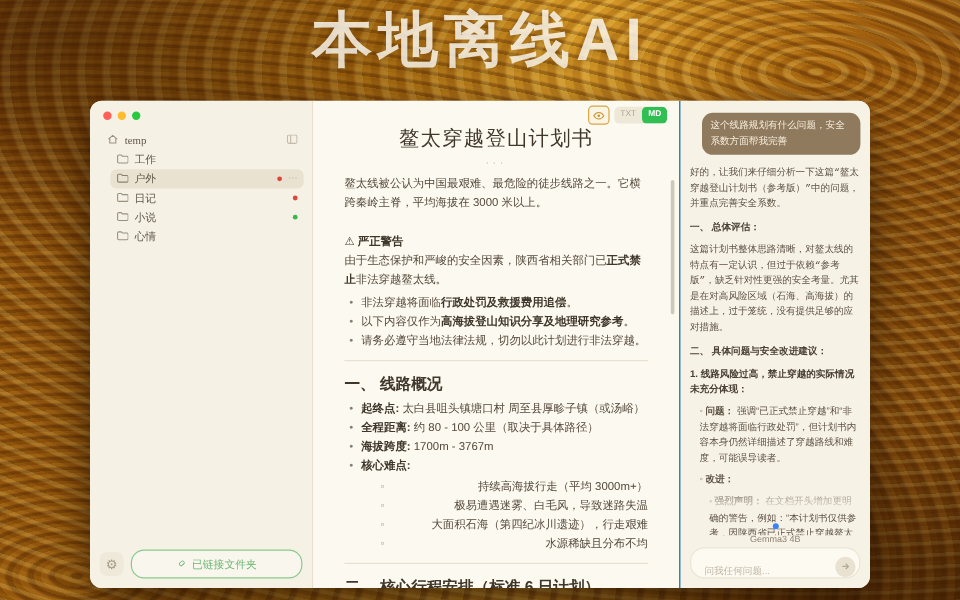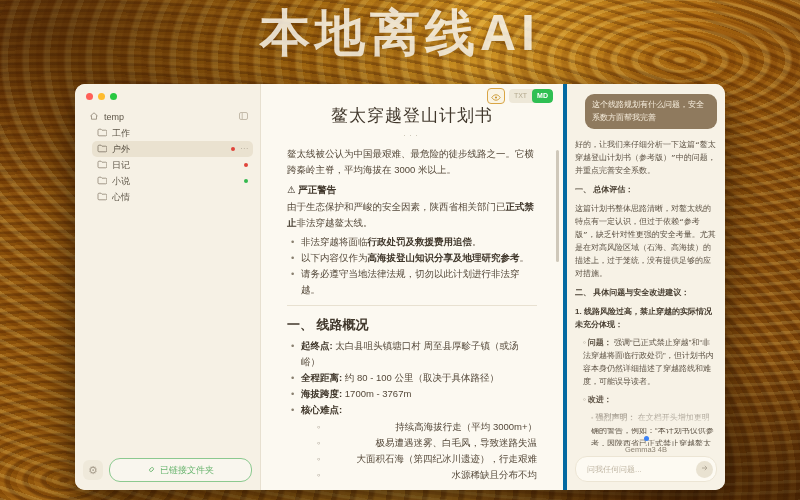--- a/index.html
+++ b/index.html
@@ -13,21 +13,21 @@
       repeating-radial-gradient(ellipse 140% 110% at 8% 96%, rgba(70,32,4,.38) 0 4px, rgba(235,165,55,.20) 7px 12px, transparent 12px 18px),
       linear-gradient(100deg,#6f3a06,#b9770f 35%,#d39a26 55%,#9c5c0b 80%,#5c2d04);}
   .headline{position:absolute;top:0;left:0;width:100%;text-align:center;font-size:50px;font-weight:bold;
     letter-spacing:5px;color:rgba(255,252,244,.82);text-shadow:0 2px 8px rgba(90,45,0,.35);}
 
   
   .window{position:absolute;left:75px;top:84px;width:650px;height:406px;border-radius:10px;overflow:hidden;
     display:flex;background:#fbf7ee;box-shadow:0 30px 70px rgba(25,10,0,.55),0 8px 24px rgba(25,10,0,.4);}
 
   
-  .sidebar{width:185px;min-width:185px;background:#f6f1e5;border-right:1px solid #e7e0d0;position:relative;}
+  .sidebar{width:185px;min-width:185px;background:#f6f1e5;border-right:1px solid #e7e0d0;position:relative;font-family:Liberation Serif, serif;}
   .traffic{display:flex;gap:5px;padding:9px 0 0 11px;}
   .tl{width:7px;height:7px;border-radius:50%;}
   .tl.red{background:#ff5f57;} .tl.yel{background:#febc2e;} .tl.grn{background:#28c840;}
   .tree{padding:9px 7px 0 9px;font-size:9px;color:#5d5547;}
   .trow{display:flex;align-items:center;gap:5px;height:16px;padding:0 5px;border-radius:5px;}
   .trow .lbl{flex:1;white-space:nowrap;overflow:hidden;}
   .trow.active{background:#eae2d0;}
   .trow.indent{margin-left:8px;}
   .dot{width:4px;height:4px;border-radius:50%;}
   .dot.red{background:#e0443a;} .dot.grn{background:#34b94e;}
@@ -44,50 +44,50 @@
   .controls{position:absolute;top:4px;right:10px;display:flex;align-items:center;gap:4px;}
   .eye-btn{width:16px;height:14px;border:1px solid #d9a545;border-radius:4px;background:#faf4e4;
     display:flex;align-items:center;justify-content:center;}
   .seg{display:flex;background:#eee8d8;border-radius:4px;overflow:hidden;font-size:7px;line-height:14px;}
   .seg .txt{padding:0 5px;color:#b4a98f;}
   .seg .md{padding:0 5px;color:#fff;background:#2fbf53;border-radius:4px;font-weight:bold;}
   .doc-scroll{position:absolute;right:4px;top:66px;width:3px;height:112px;border-radius:2px;background:#cfc8ba;}
   .doc-title{margin:8px 0 0;text-align:center;font-size:17px;font-weight:normal;color:#40372b;letter-spacing:1px;}
   .doc-dots{text-align:center;color:#c9c2b2;font-size:9px;letter-spacing:3px;margin:3px 0 2px;}
   .p{font-size:9.5px;line-height:15.5px;margin:6px 0 0;}
-  .warn-t{font-size:9.5px;font-weight:bold;color:#40372b;margin-top:7px;}
+  .warn-t{font-size:9.5px;font-weight:bold;color:#40372b;margin-top:18px;}
   ul.blt{list-style:none;margin:4px 0 0;padding:0 0 0 4px;font-size:9.5px;}
   ul.blt>li{line-height:16px;padding-left:10px;position:relative;}
   ul.blt>li::before{content:"•";position:absolute;left:0;color:#8a8070;}
   ul.sub{list-style:none;margin:1px 0 0;padding:0 0 0 16px;font-size:9.5px;}
   ul.sub>li{line-height:16px;padding-left:10px;position:relative;text-align:right;}
   ul.sub>li::before{content:"◦";position:absolute;left:0;color:#9a9080;}
   hr{border:none;border-top:1px solid #e8e1d1;margin:7px 0 0;}
   .h2{font-size:13px;font-weight:bold;color:#40372b;margin:10px 0 0;}
 
   
-  .assistant{width:142px;min-width:142px;background:#f7f2e6;border-left:4px solid #0369a1;position:relative;
+  .assistant{width:142px;min-width:142px;background:#f7f2e6;border-left:1px solid #0369a1;position:relative;
     padding:10px 8px 0 8px;font-size:8px;color:#5d5244;}
   .bubble{margin-left:auto;max-width:118px;background:#8f7a5e;color:#f7eedd;border-radius:9px;
     padding:5px 7px;line-height:12.5px;}
   .reply{margin-top:9px;line-height:13px;height:308px;overflow:hidden;}
   .reply .r-p{margin:0 0 6px;font-family:Liberation Mono, monospace;}
   .reply .r-h{margin:0 0 6px;font-weight:bold;color:#4a4033;}
   .reply .r-item{margin:0 0 5px;font-weight:bold;color:#4a4033;}
   .r-sub{padding-left:8px;margin-bottom:5px;position:relative;}
   .r-sub .cir{color:#9a9080;margin-right:2px;}
   .r-sub2{padding-left:16px;margin-bottom:5px;}
   .r-sub2 .sq{color:#9a9080;margin-right:2px;font-size:7px;}
   .reply-fade{position:absolute;left:1px;right:0;bottom:62px;height:26px;pointer-events:none;
     background:linear-gradient(rgba(247,242,230,0),#f7f2e6);}
   .model-row{position:absolute;left:0;right:0;bottom:36px;display:flex;align-items:center;justify-content:center;gap:4px;
     font-size:7.5px;color:#8c8272;flex-direction:column;}
   .model-dot{width:5px;height:5px;border-radius:50%;background:#3b82f6;}
   .chat-input{position:absolute;left:8px;right:8px;bottom:8px;height:24px;background:#fdfaf2;border:1px solid #ece5d4;
-    border-radius:12px;display:flex;align-items:center;padding:0 3px 0 9px;}
+    border-radius:12px;display:flex;align-items:flex-end;padding:0 3px 0 9px;}
   .chat-input input{flex:1;border:none;outline:none;background:transparent;font-size:8px;color:#5d5244;
     font-family:"Liberation Sans","DejaVu Sans",sans-serif;min-width:0;}
   .chat-input input::placeholder{color:#c0b6a4;}
   .send-btn{width:17px;height:17px;border-radius:50%;background:#e9e2d1;display:flex;align-items:center;justify-content:center;}
 </style>
 </head>
 <body>
 
 <div class="stage">
   <div class="headline">本地离线AI</div>

